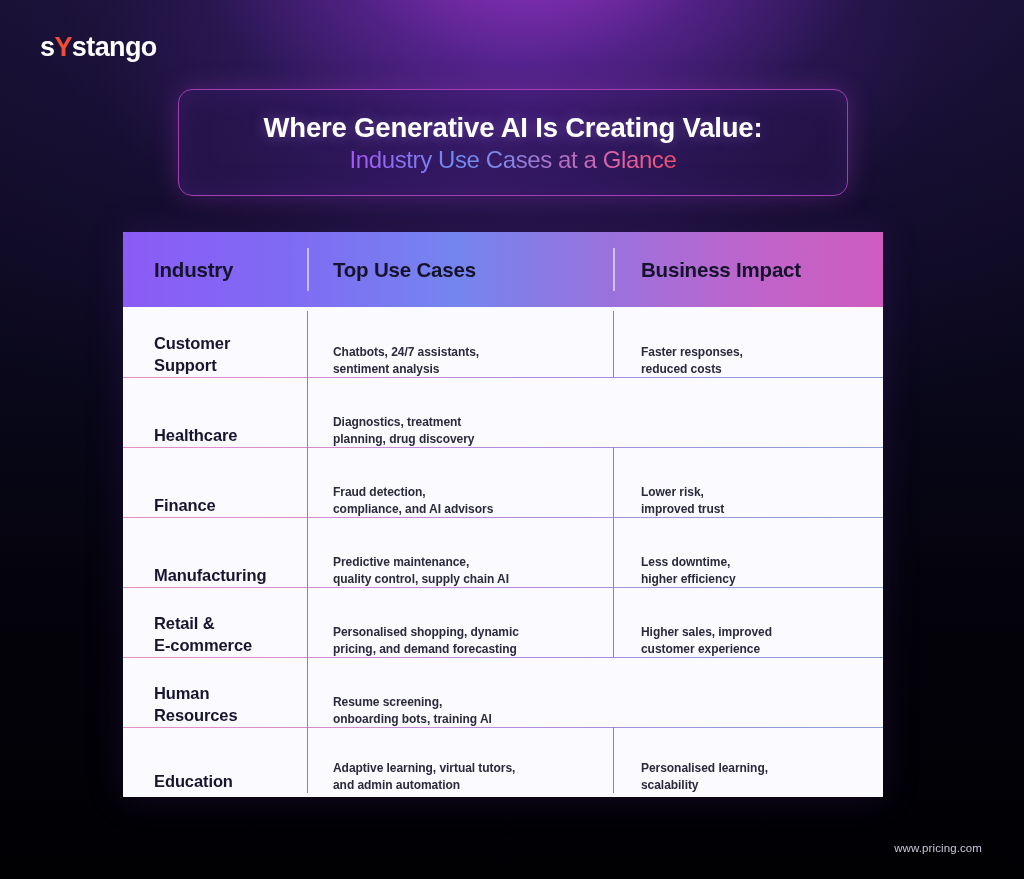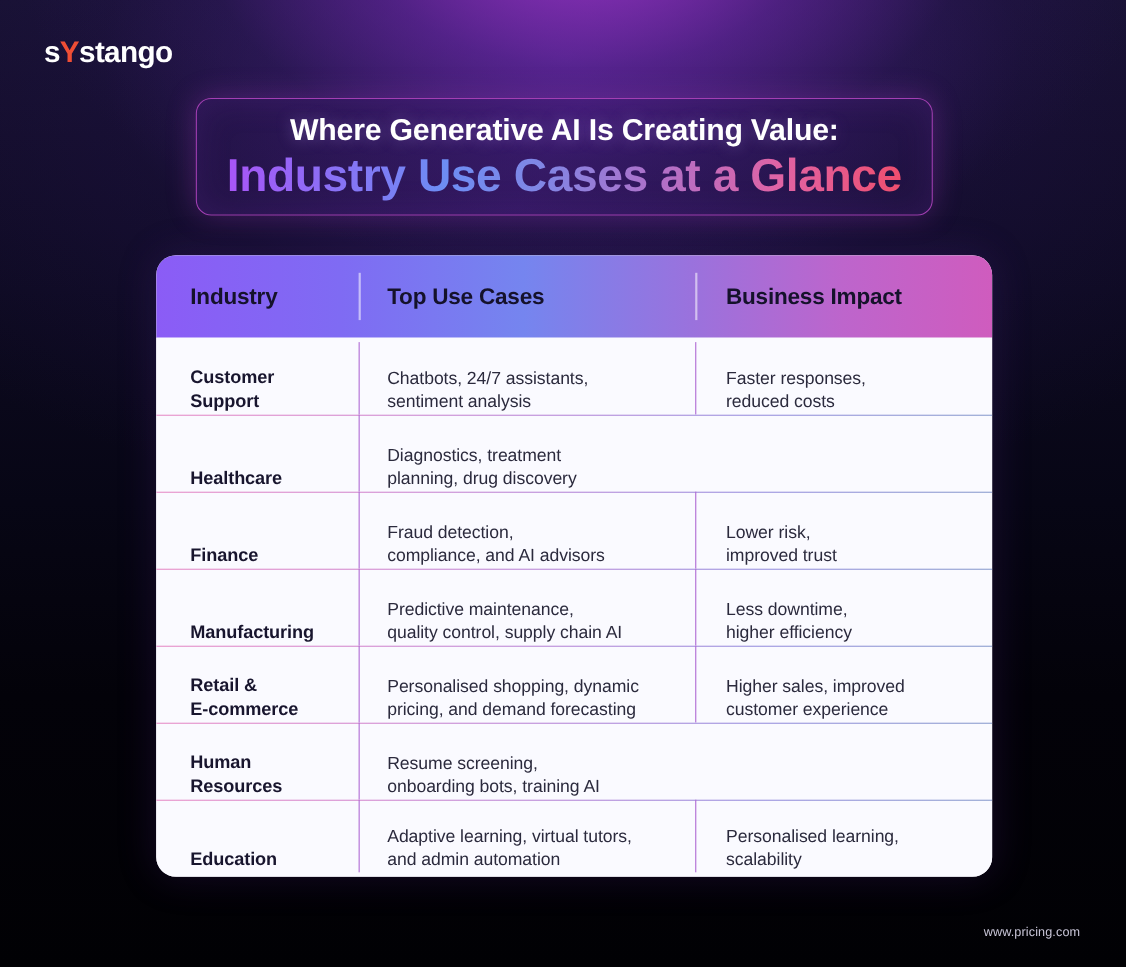--- a/index.html
+++ b/index.html
@@ -45,35 +45,35 @@
     align-items:center; justify-content:center;
     gap:2px;
   }
   #title-line1 {
     font-size:27.5px; font-weight:700;
     color:#ffffff; letter-spacing:-0.2px;
     white-space:nowrap;
     text-shadow:0 0 14px rgba(200,160,255,0.35);
   }
   #title-line2 {
-    font-size:42px; font-weight:700;
+    font-size:24px; font-weight:400;
     letter-spacing:-0.4px;
     white-space:nowrap;
     background:linear-gradient(90deg,#a855f7 0%, #8b6ff5 16%, #6d8df4 33%, #7d8ae8 48%, #a munched 0%);
     background:linear-gradient(90deg,#a855f7 0%, #8b6ff5 15%, #6d8df4 32%, #8186e4 47%, #b070c8 64%, #e063a4 82%, #ef4e6e 100%);
     -webkit-background-clip:text; background-clip:text;
     -webkit-text-fill-color:transparent; color:transparent;
   }
 
   
   #table {
     position:absolute;
-    left:142px; top:232px;
+    left:123px; top:232px;
     width:760px;
-    border-radius:18px;
+    border-radius:1px;
     overflow:hidden;
     background:#fafaff;
     box-shadow:0 0 36px rgba(90,40,150,0.22);
   }
   #thead {
     display:flex;
     height:75px;
     background:linear-gradient(90deg,#8b5cf6 0%, #7f6bf3 22%, #7585ef 44%, #9a72dd 64%, #bd65cc 82%, #cf5cbe 100%);
   }
   #thead .cell {
@@ -111,21 +111,21 @@
   }
   .row .c2::before, .row .c3::before {
     content:""; position:absolute; left:0; top:0; bottom:0;
     width:1.3px; background:#b06ad4;
   }
   .ind {
     font-size:16.5px; font-weight:700; color:#18152e;
     line-height:1.32; letter-spacing:-0.1px;
   }
   .txt {
-    font-size:16px; font-weight:400; color:#2b2a3d;
+    font-size:12px; font-weight:700; color:#2b2a3d;
     line-height:1.36; letter-spacing:-0.05px;
   }
 
   
   #tbody .row:first-child { padding-top:4px; }
   #tbody .row:last-child  { padding-bottom:4px; }
 
   
   #footer-url {
     position:absolute; right:42px; bottom:25px;

